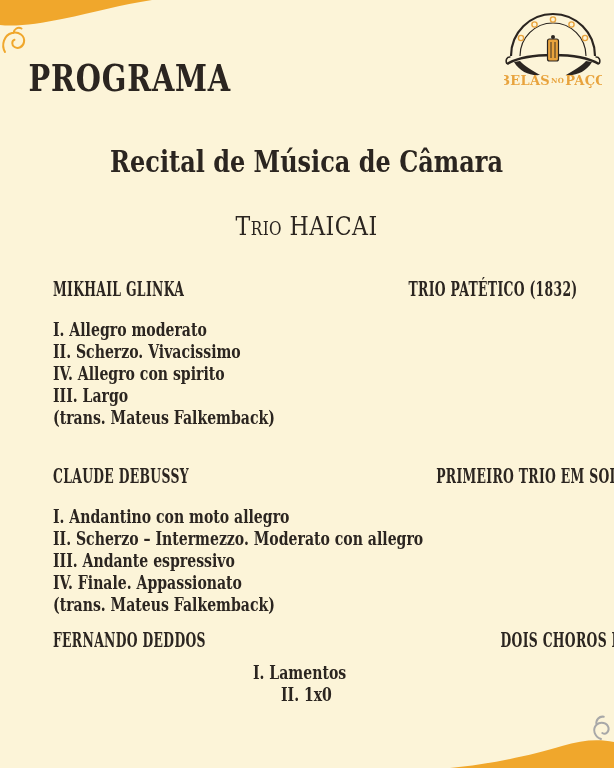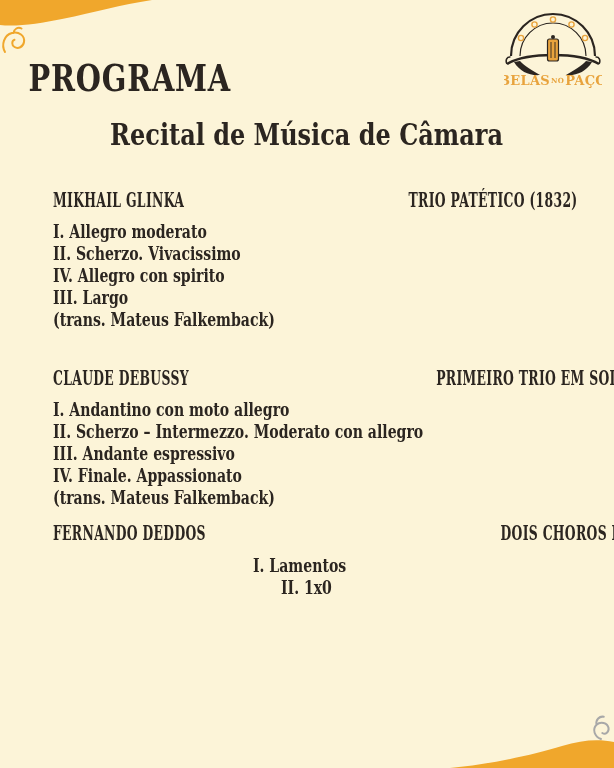--- a/index.html
+++ b/index.html
@@ -18,33 +18,33 @@
   .logo { position:absolute; top:12px; right:12px; width:98px; height:84px; }
 
   
   .cx, .cl, .cr { display:inline-block; white-space:nowrap; }
   .cx { transform:scaleX(var(--sx,0.8)); transform-origin:50% 50%; }
   .cl { transform:scaleX(var(--sx,0.8)); transform-origin:0 50%; }
   .cr { transform:scaleX(var(--sx,0.8)); transform-origin:100% 50%; }
 
   .title    { margin:60px 0 0; text-align:left; font-size:37px; line-height:36px; font-weight:bold; letter-spacing:1px; }
   .title .cx { --sx:0.78; }
-  .subtitle { margin-top:24px; text-align:center; font-size:30px; line-height:30px; font-weight:bold; }
+  .subtitle { margin-top:51px; text-align:center; font-size:30px; line-height:30px; font-weight:bold; }
   .subtitle .cx { --sx:0.80; }
   .ensemble { margin-top:36px; text-align:center; font-size:26px; line-height:26px; font-variant:small-caps; }
   .ensemble .cx { --sx:0.85; letter-spacing:0.5px; }
 
   .content { margin-top:40px; padding:0 36px 0 53px; }
   .work { margin:0; }
   .work + .work { margin-top:38px; }
   .work.tight { margin-top:15px;text-align:center; }
   .work-header { display:flex; justify-content:space-between; align-items:baseline;
                  font-size:20px; line-height:20px; font-weight:bold;gap:20px; }
   .work-header .cl, .work-header .cr { --sx:0.62; letter-spacing:0.5px; }
-  .movements { margin-top:10px; }
+  .movements { margin-top:19px; }
   .movements.flush { margin-top:11px; }
   .mov-line, .note-line { font-size:19px; line-height:22px; font-weight:bold; }
   .mov-line .cl, .note-line .cl { --sx:0.74; }
 </style>
 </head>
 <body>
 
 <div class="page">
 
   <svg class="deco deco-tl" width="170" height="60" viewBox="0 0 170 60">
@@ -80,20 +80,23 @@
   </svg>
 
   <h1 class="title">
     <span class="cx">PROGRAMA</span>
   </h1>
 
   <div class="subtitle">
     <span class="cx">Recital de Música de Câmara</span>
   </div>
 
+  <div class="ensemble">
+    <span class="cx">Trio HAICAI</span>
+  </div>
 
   <div class="content">
 
     <section class="work">
       <div class="work-header">
         <span class="cl">MIKHAIL GLINKA</span>
         <span class="cr">TRIO PATÉTICO (1832)</span>
       </div>
       <div class="movements">
         <div class="mov-line"><span class="cl">I. Allegro moderato</span></div>

